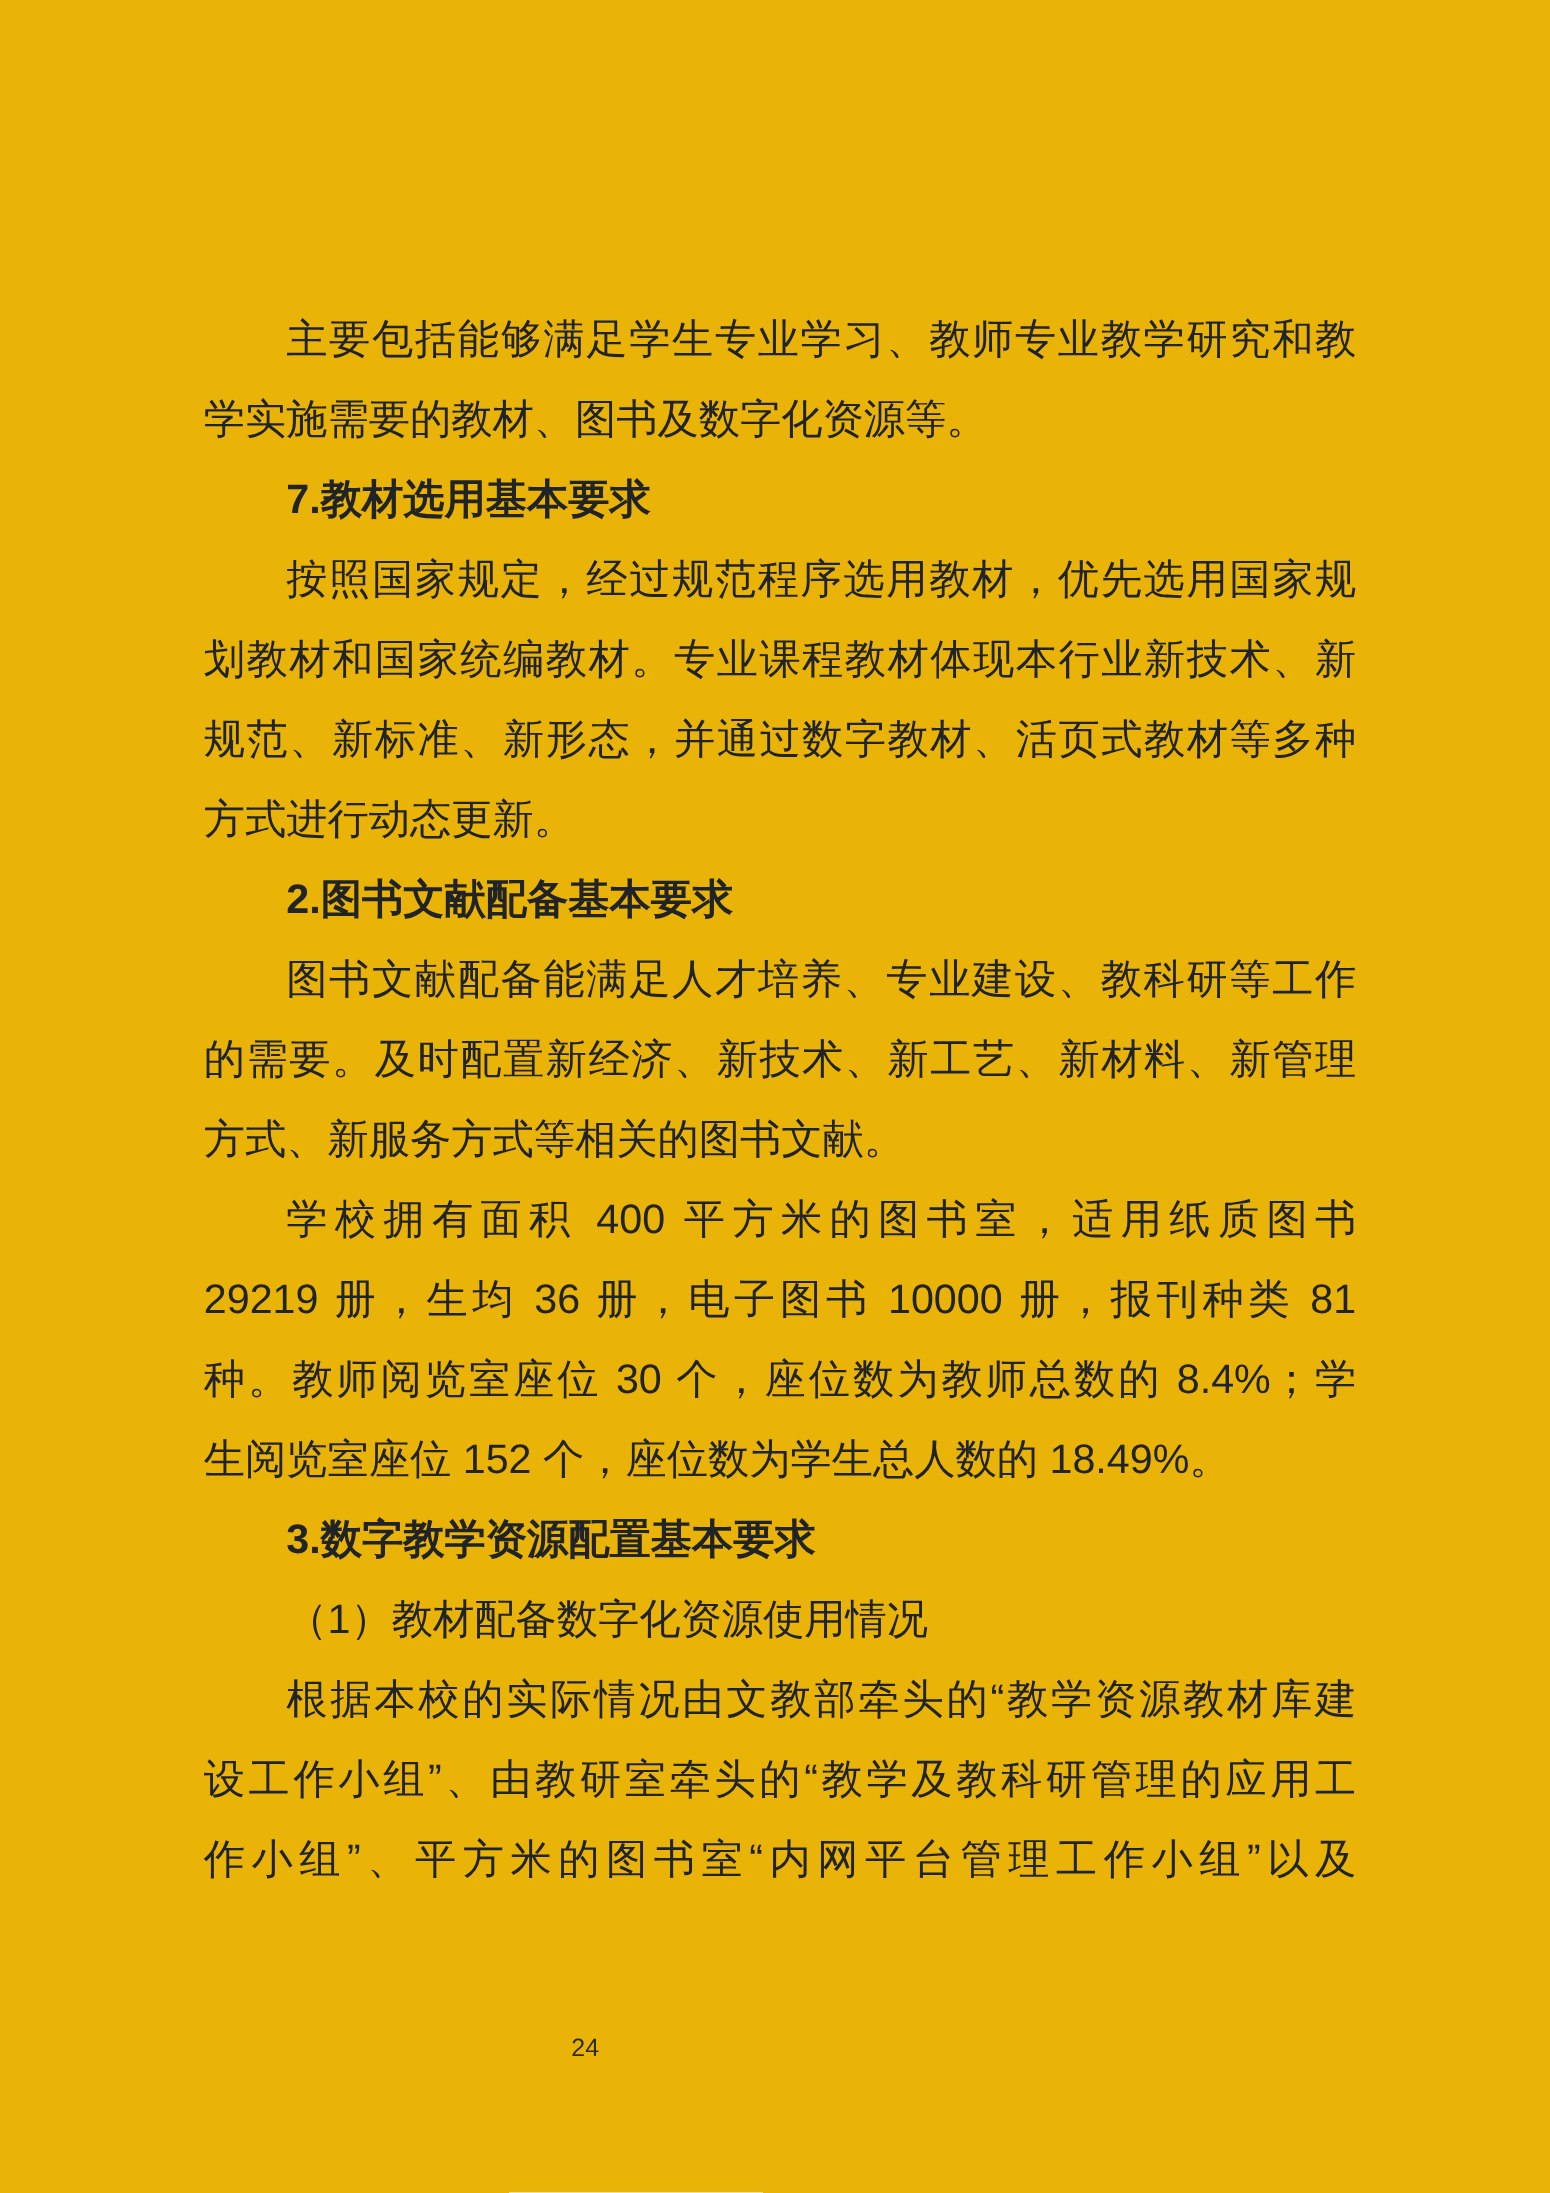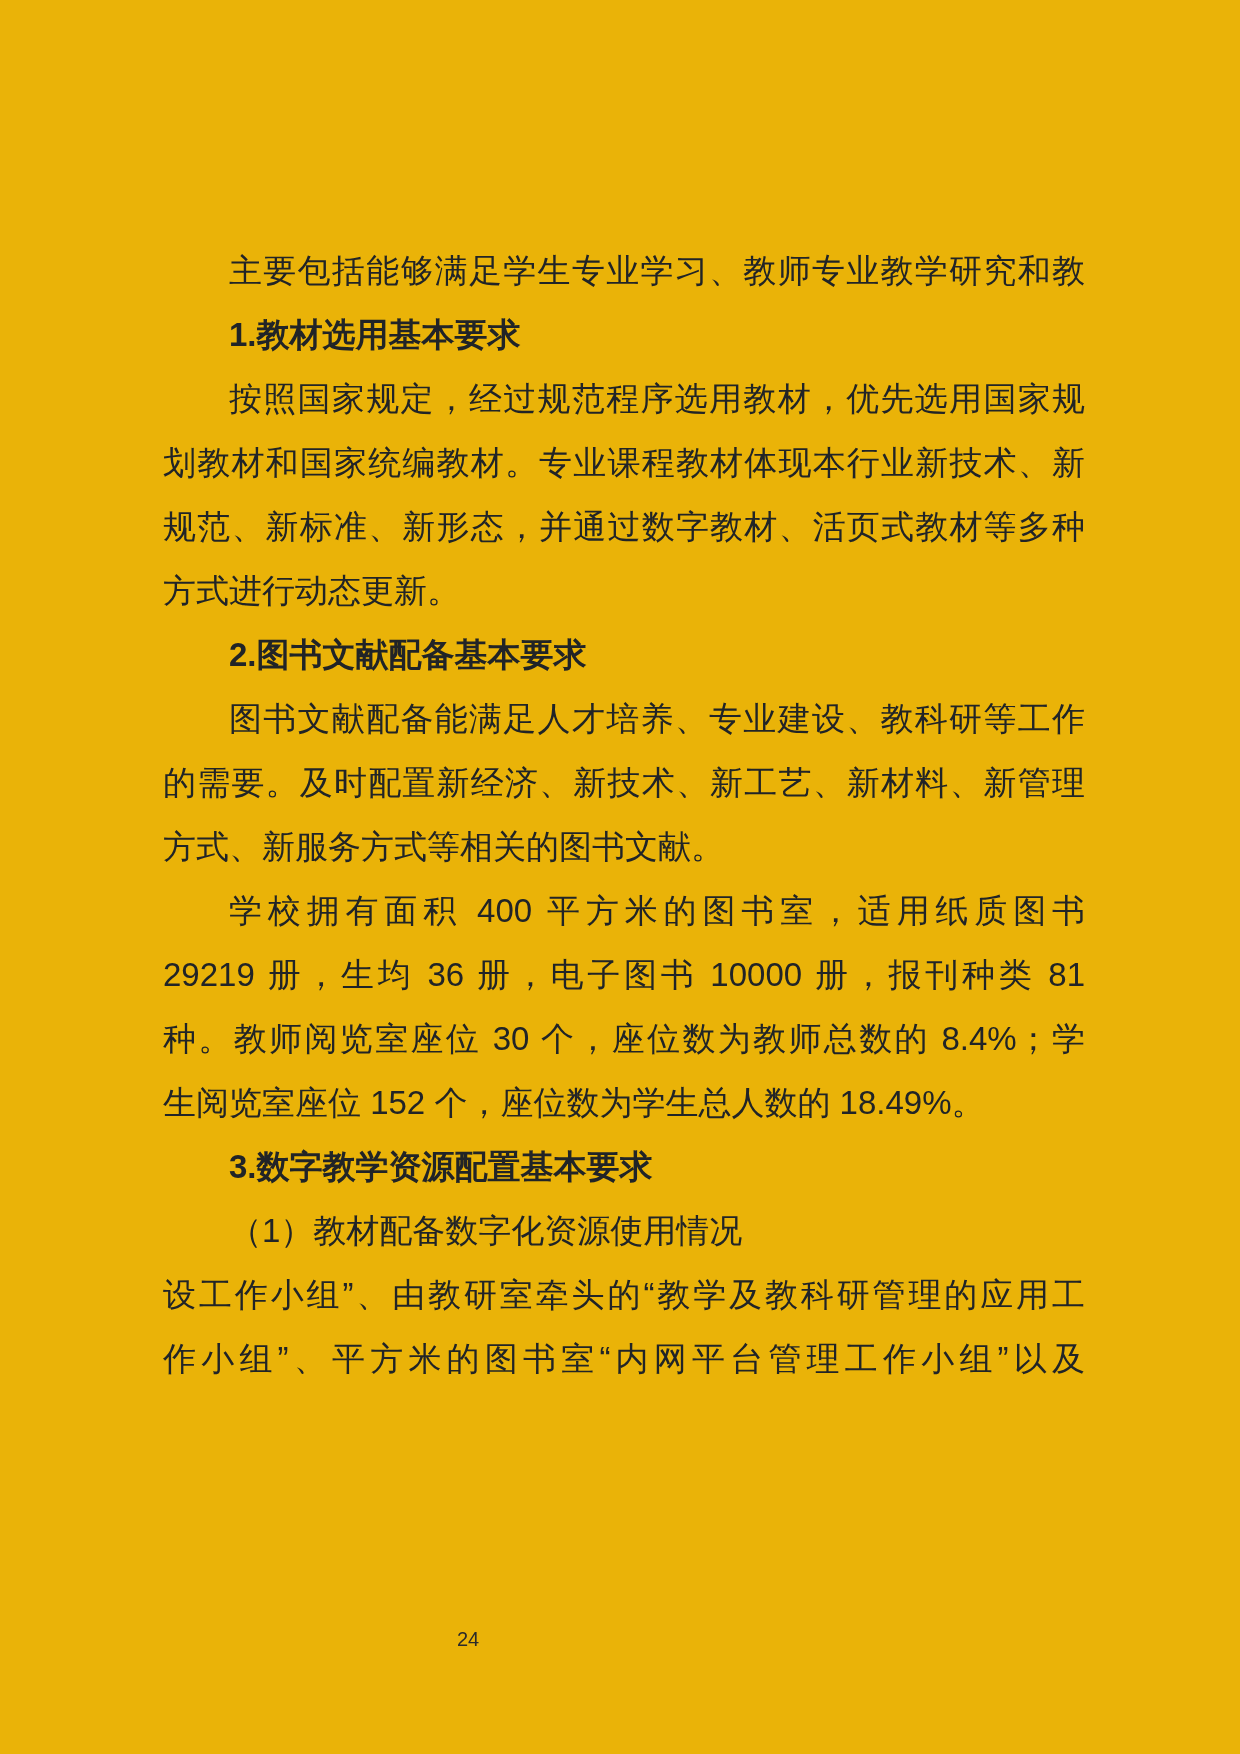--- a/index.html
+++ b/index.html
@@ -48,32 +48,34 @@
     line-height: 26px;
     color: #2b2b2b;
   }
 </style>
 </head>
 <body>
 
 <div class="page">
   <div class="doc" id="doc-body">
       <div class="line indent">主要包括能够满足学生专业学习、教师专业教学研究和教</div>
-      <div class="line indent no-justify bold">1.教材选用基本要求</div>
+      <div class="line no-justify">学实施需要的教材、图书及数字化资源等。</div>
+      <div class="line indent no-justify bold">7.教材选用基本要求</div>
       <div class="line indent">按照国家规定，经过规范程序选用教材，优先选用国家规</div>
       <div class="line">划教材和国家统编教材。专业课程教材体现本行业新技术、新</div>
       <div class="line">规范、新标准、新形态，并通过数字教材、活页式教材等多种</div>
       <div class="line no-justify">方式进行动态更新。</div>
       <div class="line indent no-justify bold">2.图书文献配备基本要求</div>
       <div class="line indent">图书文献配备能满足人才培养、专业建设、教科研等工作</div>
       <div class="line">的需要。及时配置新经济、新技术、新工艺、新材料、新管理</div>
       <div class="line no-justify">方式、新服务方式等相关的图书文献。</div>
       <div class="line indent">学校拥有面积 400 平方米的图书室，适用纸质图书</div>
       <div class="line">29219 册，生均 36 册，电子图书 10000 册，报刊种类 81</div>
       <div class="line">种。教师阅览室座位 30 个，座位数为教师总数的 8.4%；学</div>
       <div class="line no-justify">生阅览室座位 152 个，座位数为学生总人数的 18.49%。</div>
       <div class="line indent no-justify bold">3.数字教学资源配置基本要求</div>
       <div class="line indent no-justify">（1）教材配备数字化资源使用情况</div>
+      <div class="line indent">根据本校的实际情况由文教部牵头的“教学资源教材库建</div>
       <div class="line">设工作小组”、由教研室牵头的“教学及教科研管理的应用工</div>
       <div class="line">作小组”、平方米的图书室“内网平台管理工作小组”以及</div>
     </div>
   <div class="page-number">24</div>
 </div>
 
 </body></html>

